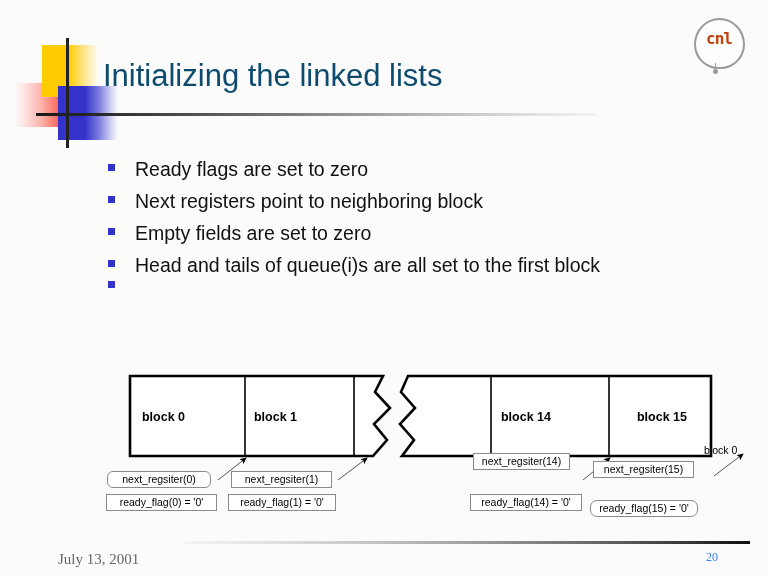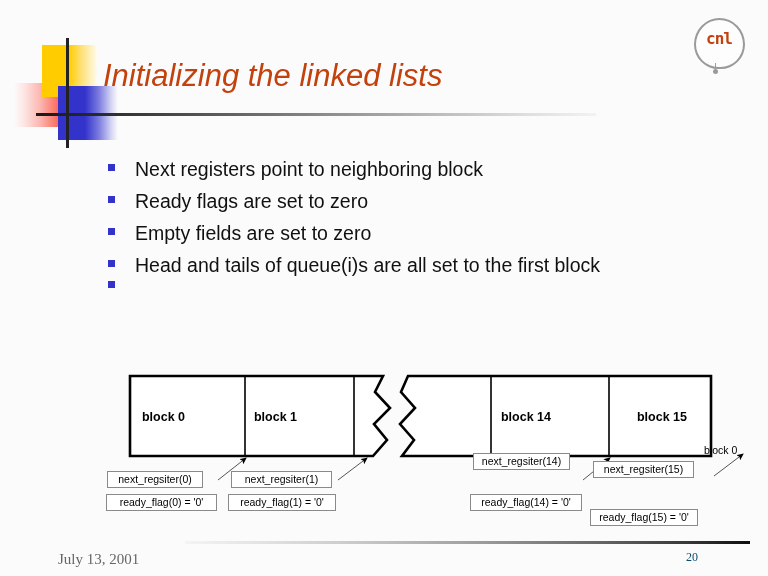--- a/index.html
+++ b/index.html
@@ -48,24 +48,23 @@
     left: 36px; top: 113px;
     width: 560px; height: 3px;
     background: linear-gradient(to right, #1a1a1a 0%, #2b2b2b 12%, #5a5a5a 32%, #8d8d8d 52%, #bcbcbc 72%, #dfdfdf 88%, #f2f2f2 100%);
   }
 
   
   #title {
     position: absolute;
     left: 103px; top: 58px;
     font-size: 31px;
-    color: #c2410c;
+    color: #0c4a6e;
     letter-spacing: 0px;
     white-space: nowrap;
-    font-style: italic;
   }
 
   
   #logo { position: absolute; left: 688px; top: 16px; width: 62px; height: 62px; }
   #logo .balloon {
     position: absolute; left: 6px; top: 2px;
     width: 47px; height: 47px;
     border: 2px solid #9a9a9a;
     border-radius: 50% 50% 48% 48% / 52% 52% 48% 48%;
     background: #fdfdfd;
@@ -152,24 +151,24 @@
   }
   #footer-date {
     position: absolute;
     left: 58px; top: 551px;
     font-family: "Liberation Serif", serif;
     font-size: 15px;
     color: #666666;
   }
   #footer-page {
     position: absolute;
-    left: 686px; top: 550px;
+    left: 706px; top: 550px;
     font-family: "Liberation Serif", serif;
     font-size: 12px;
-    color: #0c4a6e;
+    color: #3b82f6;
   }
 
   svg { display: block; }
 </style>
 </head>
 <body>
 
 <div id="deco">
   <div class="sq-red"></div>
   <div class="sq-yellow"></div>
@@ -183,25 +182,25 @@
 <div id="logo">
   <div class="balloon"></div>
   <div class="knot"></div>
   <div class="dot"></div>
   <div class="logotext">cnl</div>
 </div>
 
 <div id="bullets">
   <div class="bullet-row">
     <span class="bullet-mark"></span>
+    <span class="bullet-text">Ready flags are set to zero</span>
+  </div>
+  <div class="bullet-row">
+    <span class="bullet-mark"></span>
     <span class="bullet-text">Next registers point to neighboring block</span>
-  </div>
-  <div class="bullet-row">
-    <span class="bullet-mark"></span>
-    <span class="bullet-text">Ready flags are set to zero</span>
   </div>
   <div class="bullet-row">
     <span class="bullet-mark"></span>
     <span class="bullet-text">Empty fields are set to zero</span>
   </div>
   <div class="bullet-row">
     <span class="bullet-mark"></span>
     <span class="bullet-text">Head and tails of queue(i)s are all set to the first block</span>
   </div>
   <div class="bullet-row">
@@ -236,28 +235,28 @@
     <line x1="559" y1="120" x2="586" y2="98" stroke="#555555" stroke-width="1" marker-end="url(#arrowhead)"></line>
 
     <line x1="690" y1="116" x2="719" y2="94" stroke="#555555" stroke-width="1" marker-end="url(#arrowhead)"></line>
   </svg>
 
   <div class="blocklabel" style="left:106px; top:50px; width:115px;">block 0</div>
   <div class="blocklabel" style="left:221px; top:50px; width:109px;">block 1</div>
   <div class="blocklabel" style="left:467px; top:50px; width:118px;">block 14</div>
   <div class="blocklabel" style="left:585px; top:50px; width:102px;text-align:right;">block 15</div>
 
-  <div class="tagbox" style="left:107px; top:111px; width:96px;">next_regsiter(0)</div>
+  <div class="tagbox" style="left:107px; top:111px; width:104px;border-radius:6px;">next_regsiter(0)</div>
   <div class="tagbox" style="left:231px; top:111px; width:101px;">next_regsiter(1)</div>
   <div class="tagbox" style="left:473px; top:93px; width:97px;">next_regsiter(14)</div>
   <div class="tagbox" style="left:593px; top:101px; width:101px;">next_regsiter(15)</div>
 
   <div class="tagbox" style="left:106px; top:134px; width:111px;">ready_flag(0) = '0'</div>
   <div class="tagbox" style="left:228px; top:134px; width:108px;">ready_flag(1) = '0'</div>
   <div class="tagbox" style="left:470px; top:134px; width:112px;">ready_flag(14) = '0'</div>
-  <div class="tagbox" style="left:590px; top:149px; width:108px;">ready_flag(15) = '0'</div>
+  <div class="tagbox" style="left:590px; top:140px; width:108px;border-radius:7px;">ready_flag(15) = '0'</div>
 
   <div class="plaintext" style="left:704px; top:84px;">block 0</div>
 </div>
 
 <div id="footer-rule"></div>
 <div id="footer-date">July 13, 2001</div>
 <div id="footer-page">20</div>
 
 </body></html>

